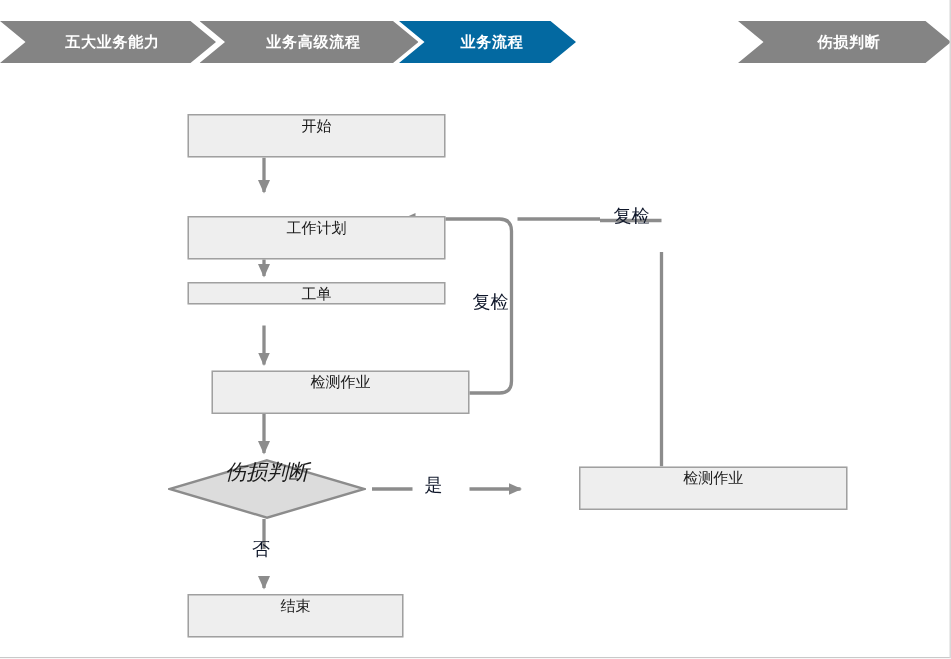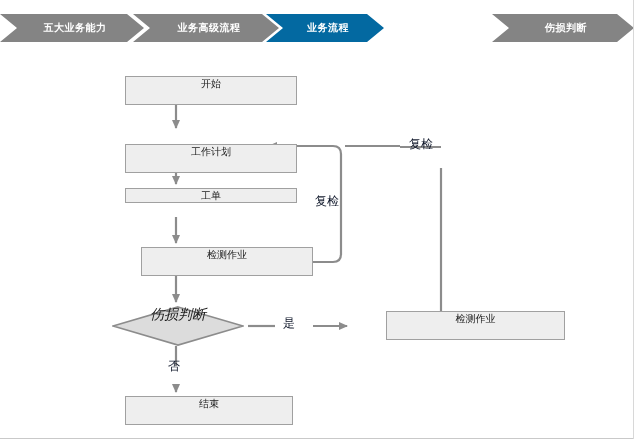--- a/index.html
+++ b/index.html
@@ -184,21 +184,21 @@
       <svg class="diamond-shape" viewBox="0 0 132 40" preserveAspectRatio="none">
         <polygon points="66,0.9 131,20 66,39.1 1,20" fill="#dcdcdc" stroke="#8c8c8c" stroke-width="1.6"></polygon>
       </svg>
       <span class="diamond-label">伤损判断</span>
     </div>
 
     <div class="node" style="left:351px;top:311px;width:179px;height:29px;">
       <span>检测作业</span>
     </div>
 
-    <div class="node" style="left:90px;top:396px;width:168px;height:29px;">
+    <div class="node" style="left:90px;top:396px;width:144px;height:29px;">
       <span>结束</span>
     </div>
 
     <div class="edge-label" style="left:409px;top:136px;">
       <span>复检</span>
     </div>
     <div class="edge-label" style="left:315px;top:193px;">
       <span>复检</span>
     </div>
     <div class="edge-label" style="left:283px;top:315px;">

